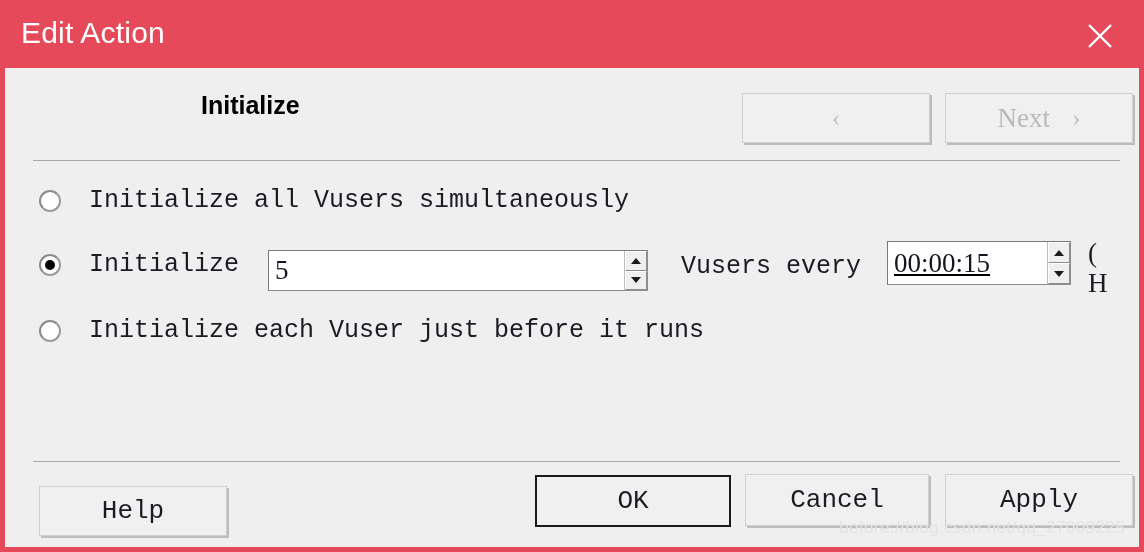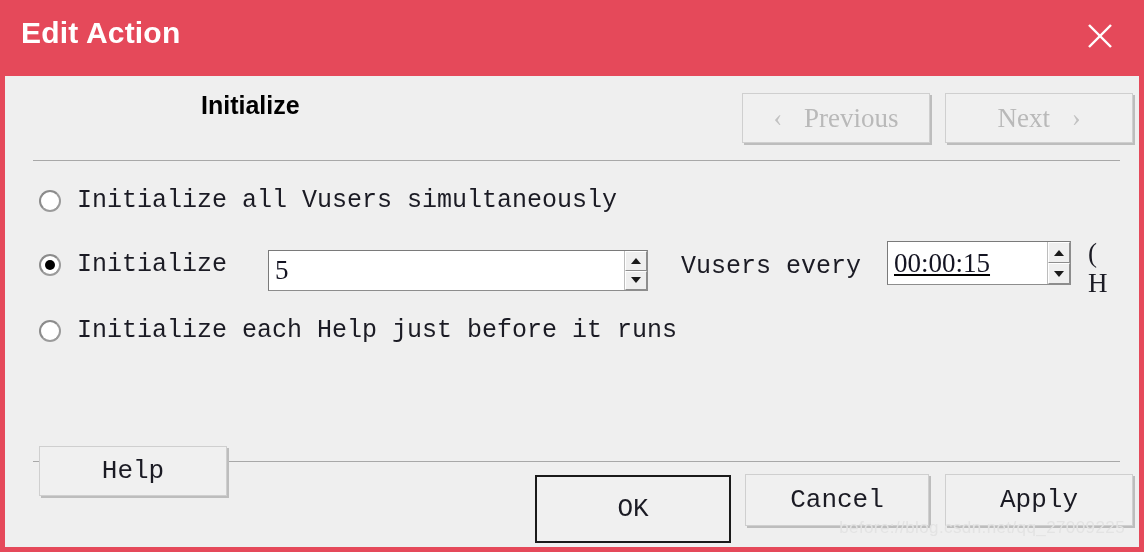--- a/index.html
+++ b/index.html
@@ -27,24 +27,23 @@
     background: #efefef;
     overflow: hidden;
   }
 
   
   .titlebar {
     position: absolute;
     left: -5px;
     top: 0;
     width: 1144px;
-    height: 76px;
+    height: 68px;
     background: #e5495a;
     box-sizing: border-box;
-    font-weight: bold;
   }
   .title-text {
     position: absolute;
     left: 21px;
     top: 16px;
     font-family: "Liberation Sans", "DejaVu Sans", sans-serif;
     font-size: 30px;
     color: #ffffff;
     letter-spacing: 0.2px;
     white-space: nowrap;
@@ -164,21 +163,21 @@
     top: 4px;
     width: 10px;
     height: 10px;
     border-radius: 50%;
     background: #000000;
   }
   .radio-label {
     font-family: "Liberation Mono", "DejaVu Sans Mono", monospace;
     font-size: 25px;
     color: #1b1b24;
-    margin-left: 16px;
+    margin-left: 28px;
     white-space: nowrap;
   }
 
   
   .spinfield {
     position: absolute;
     box-sizing: border-box;
     background: #ffffff;
     border: 1px solid #8d8d8d;
     border-top-color: #7a7a7a;
@@ -276,22 +275,22 @@
     display: flex;
     align-items: center;
     justify-content: center;
     cursor: pointer;
     user-select: none;
   }
   .btn.default {
     border: 2px solid #1a1a1a;
     box-shadow: none;
   }
-  #btn-help   { left: 34px;  top: 446px; width: 188px; height: 50px; }
-  #btn-ok     { left: 530px; top: 475px; width: 196px; height: 68px; }
+  #btn-help   { left: 34px;  top: 486px; width: 188px; height: 50px; }
+  #btn-ok     { left: 530px; top: 475px; width: 196px; height: 52px; }
   #btn-cancel { left: 740px; top: 474px; width: 184px; height: 52px; }
   #btn-apply  { left: 940px; top: 474px; width: 188px; height: 52px; }
 
   
   .watermark {
     position: absolute;
     right: 14px;
     bottom: 9px;
     font-family: "Liberation Sans", "DejaVu Sans", sans-serif;
     font-size: 17px;
@@ -315,21 +314,20 @@
       </svg>
     </div>
   </div>
 
   <div class="actiontype-row">
     <div class="actiontype-value">Initialize</div>
   </div>
 
   <div class="navbtn" id="btn-previous">
     <span class="chev">‹</span>
-    <span>Previous</span>
   </div>
 
   <div class="navbtn" id="btn-next">
     <span>Next</span>
     <span class="chev">›</span>
   </div>
 
   <div class="sep" id="sep-top"></div>
 
   <div class="radio-row" id="row-all">
@@ -368,21 +366,21 @@
     </div>
   </div>
 
   <div class="clipped-note">
     <div>(</div>
     <div>H</div>
   </div>
 
   <div class="radio-row" id="row-each">
     <span class="radio"></span>
-    <span class="radio-label">Initialize each Help just before it runs</span>
+    <span class="radio-label">Initialize each Vuser just before it runs</span>
   </div>
 
   <div class="sep" id="sep-bottom"></div>
 
   <div class="btn" id="btn-help">Help</div>
   <div class="btn default" id="btn-ok">OK</div>
   <div class="btn" id="btn-cancel">Cancel</div>
   <div class="btn" id="btn-apply">Apply</div>
 
   <div class="watermark">before://blog.csdn.net/qq_27009225</div>

